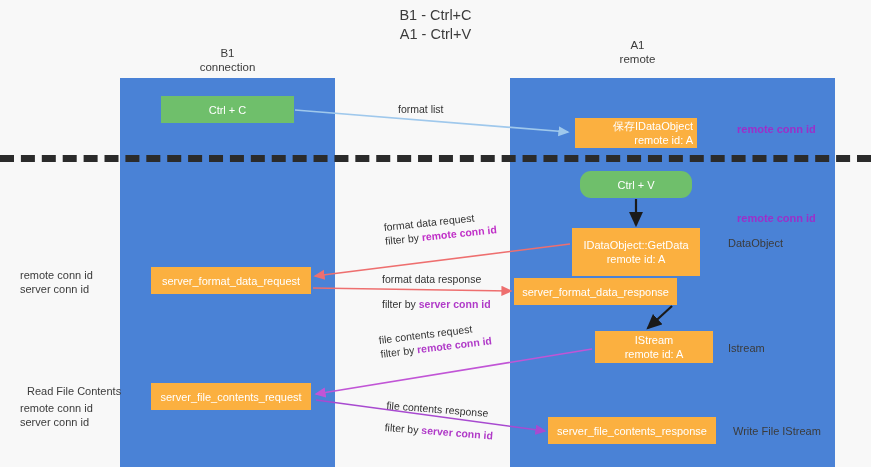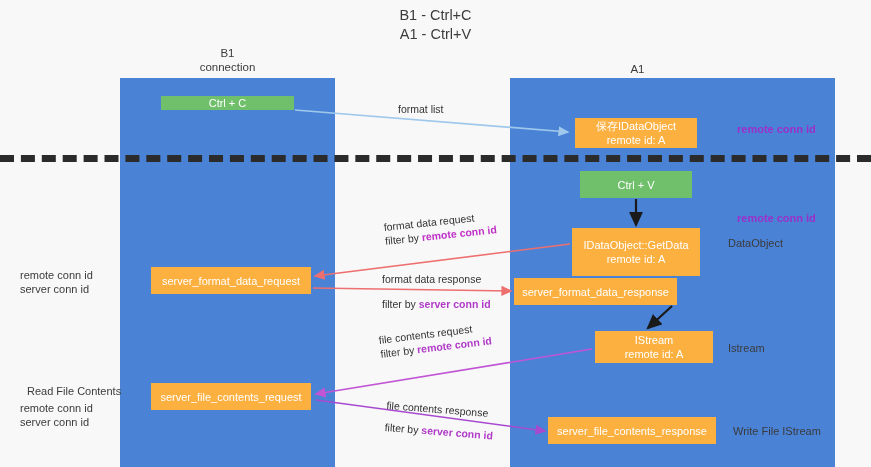--- a/index.html
+++ b/index.html
@@ -24,21 +24,21 @@
   #lane-a1 { left: 510px; top: 78px; width: 325px; height: 389px; }
 
   .lane-header {
     position: absolute;
     text-align: center;
     color: #3b3b3b;
     font-size: 11.5px;
     line-height: 14px;
   }
   #hdr-b1 { left: 155px; top: 46px; width: 145px; }
-  #hdr-a1 { left: 565px; top: 62px; width: 145px; }
+  #hdr-a1 { left: 565px; top: 38px; width: 145px; }
 
   #title {
     position: absolute;
     left: 0; top: 6px; width: 871px;
     text-align: center;
     font-size: 14.5px;
     line-height: 19px;
     color: #3b3b3b;
   }
 
@@ -51,23 +51,23 @@
     justify-content: center;
     color: #ffffff;
     font-size: 11px;
     line-height: 14px;
     text-align: center;
     padding: 2px 4px;
   }
   .node.orange { background: #fbb040; }
   .node.green  { background: #6fbf6b; }
 
-  #n-ctrlc  { left: 161px; top: 96px;  width: 133px; height: 14px; }
-  #n-save   { left: 575px; top: 118px; width: 122px; height: 30px; }
-  #n-ctrlv  { left: 580px; top: 171px; width: 112px; height: 27px; }
+  #n-ctrlc  { left: 161px; top: 96px;  width: 133px; height: 27px; }
+  #n-save   { left: 575px; top: 118px; width: 122px; height: 30px; align-items: flex-end; }
+  #n-ctrlv  { left: 580px; top: 171px; width: 112px; height: 27px; border-radius: 11px; }
   #n-getdata{ left: 572px; top: 228px; width: 128px; height: 48px; }
   #n-sfdreq { left: 151px; top: 267px; width: 160px; height: 27px; }
   #n-sfdresp{ left: 514px; top: 278px; width: 163px; height: 27px; }
   #n-istream{ left: 595px; top: 331px; width: 118px; height: 32px; }
   #n-sfcreq { left: 151px; top: 383px; width: 160px; height: 27px; }
   #n-sfcresp{ left: 548px; top: 417px; width: 168px; height: 27px; }
 
   .side-label {
     position: absolute;
     font-size: 11px;

